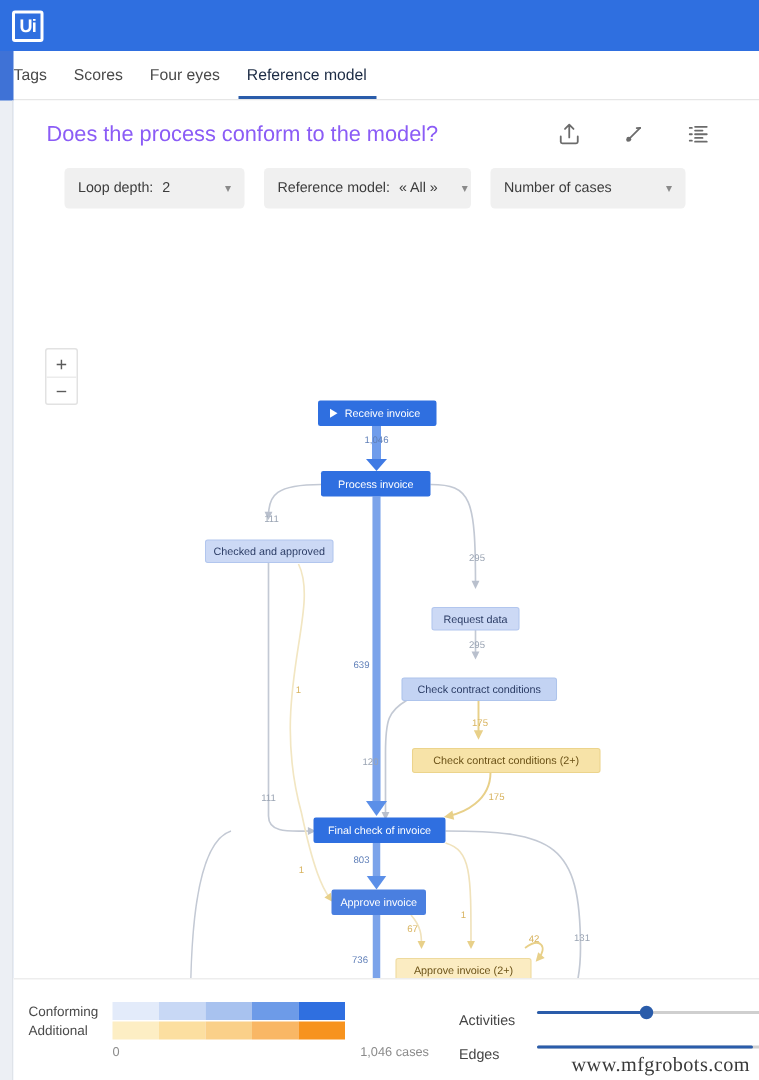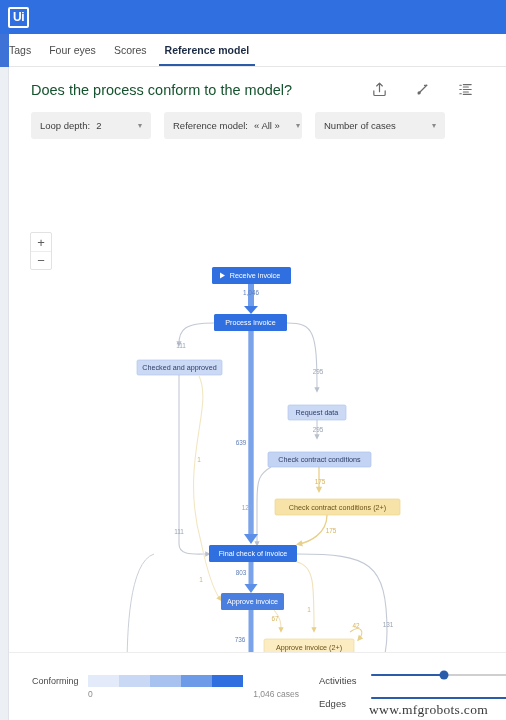--- a/index.html
+++ b/index.html
@@ -60,39 +60,39 @@
   }
   .tab {
     display: flex; align-items: center;
     padding: 0 9px;
     font-size: 10.5px;
     color: #4a4a4a;
     cursor: pointer;
     position: relative;
     white-space: nowrap;
   }
-  .tab.active { color: #1c2b44; font-weight: bold; }
+  .tab.active { color: #1c2b44; font-weight: normal; }
   .tab.active:after {
     content: ""; position: absolute; left: 3px; right: 3px; bottom: 0;
     height: 2.5px; background: #2a5caa;
   }
 
   
   .content {
     position: absolute;
     left: 9px; right: 0; top: 67px; bottom: 0;
     background: #ffffff;
   }
   .qrow {
     display: flex; align-items: center;
     padding: 14px 22px 0 22px;
   }
   .question {
     font-size: 14.5px;
-    color: #14532d;
+    color: #8b5cf6;
     flex: 1 1 auto;
     font-weight: normal;
   }
   .toolicons { display: flex; align-items: center; gap: 26px; padding-right: 10px; }
   .ticon { width: 17px; height: 17px; color: #6b6b6b; cursor: pointer; display: block; }
 
   
   .filters {
     display: flex; gap: 13px;
     padding: 14px 20px 0 22px;
@@ -111,21 +111,21 @@
   }
   .pill .plabel { color: #3c3c3c; }
   .pill .pval { color: #3c3c3c; }
   .caret {
     margin-left: auto;
     padding-left: 10px;
     color: #8a8a8a;
     font-size: 8px;
     line-height: 1;
   }
-  .pill.p1 { width: 120px; }
+  .pill.p1 { width: 120px; margin-left: 12px; }
   .pill.p2 { width: 138px; }
   .pill.p3 { width: 130px; }
 
   
   .canvas {
     position: absolute;
     left: 0; right: 0; top: 95px; bottom: 68px;
     overflow: hidden;
   }
   .zoomctl {
@@ -155,21 +155,21 @@
   .elabel.yel { fill: #d8b35e; }
 
   
   .footer {
     position: absolute;
     left: 9px; right: 0; bottom: 0; height: 68px;
     background: #ffffff;
     border-top: 1px solid #ededed;
     display: flex; align-items: center;
   }
-  .legend { padding-left: 23px; }
+  .legend { padding-left: 10px; }
   .legrow { display: flex; align-items: center; height: 13px; }
   .legname { width: 56px; font-size: 9px; color: #4a4a4a; }
   .swatches { display: flex; }
   .sw { width: 31px; height: 12px; }
   .legscale {
     display: flex; justify-content: space-between;
     width: 211px; margin-left: 56px; margin-top: 2px;
     font-size: 8.5px; color: #8b8b8b;
   }
   .sliders { margin-left: 20px; }
@@ -178,37 +178,37 @@
   .track {
     position: relative; width: 152px; height: 2px;
     background: #cfcfcf; border-radius: 2px;
   }
   .fill { position: absolute; left: 0; top: 0; height: 2px; background: #2a5caa; border-radius: 2px; }
   .knob {
     position: absolute; top: 50%; width: 9px; height: 9px; border-radius: 50%;
     background: #2a5caa; transform: translate(-50%, -50%); cursor: pointer;
   }
   .watermark {
-    position: absolute; right: 18px; bottom: 2px;
+    position: absolute; right: 6px; bottom: 2px;
     font-family: "Liberation Serif", serif;
     font-size: 13.5px; color: #3a3a3a;
     letter-spacing: .3px;
   }
 </style>
 </head>
 <body>
 
 <div class="appbar">
   <div class="logo">Ui</div>
 </div>
 
 <div class="tabbar">
   <div class="tab">Tags</div>
+  <div class="tab">Scores</div>
   <div class="tab">Four eyes</div>
-  <div class="tab">Scores</div>
   <div class="tab active">Reference model</div>
 </div>
 
 <div class="railleft"></div>
 <div class="railleft2"></div>
 
 <div class="content">
 
   <div class="qrow">
     <div class="question">Does the process conform to the model?</div>
@@ -395,20 +395,30 @@
     <div class="legrow">
       <span class="legname">Conforming</span>
       <span class="swatches">
         <span class="sw" style="background:#e3ebfa"></span>
         <span class="sw" style="background:#c8d8f5"></span>
         <span class="sw" style="background:#a8c2ef"></span>
         <span class="sw" style="background:#6d9be8"></span>
         <span class="sw" style="background:#2f6fe0"></span>
       </span>
     </div>
+    <div class="legrow">
+      <span class="legname">Additional</span>
+      <span class="swatches">
+        <span class="sw" style="background:#fdeec4"></span>
+        <span class="sw" style="background:#fcdfa0"></span>
+        <span class="sw" style="background:#fad089"></span>
+        <span class="sw" style="background:#f9b765"></span>
+        <span class="sw" style="background:#f7931e"></span>
+      </span>
+    </div>
     <div class="legscale">
       <span>0</span>
       <span>1,046 cases</span>
     </div>
   </div>
 
   <div class="sliders">
     <div class="slrow">
       <span class="slname">Activities</span>
       <span class="track">

